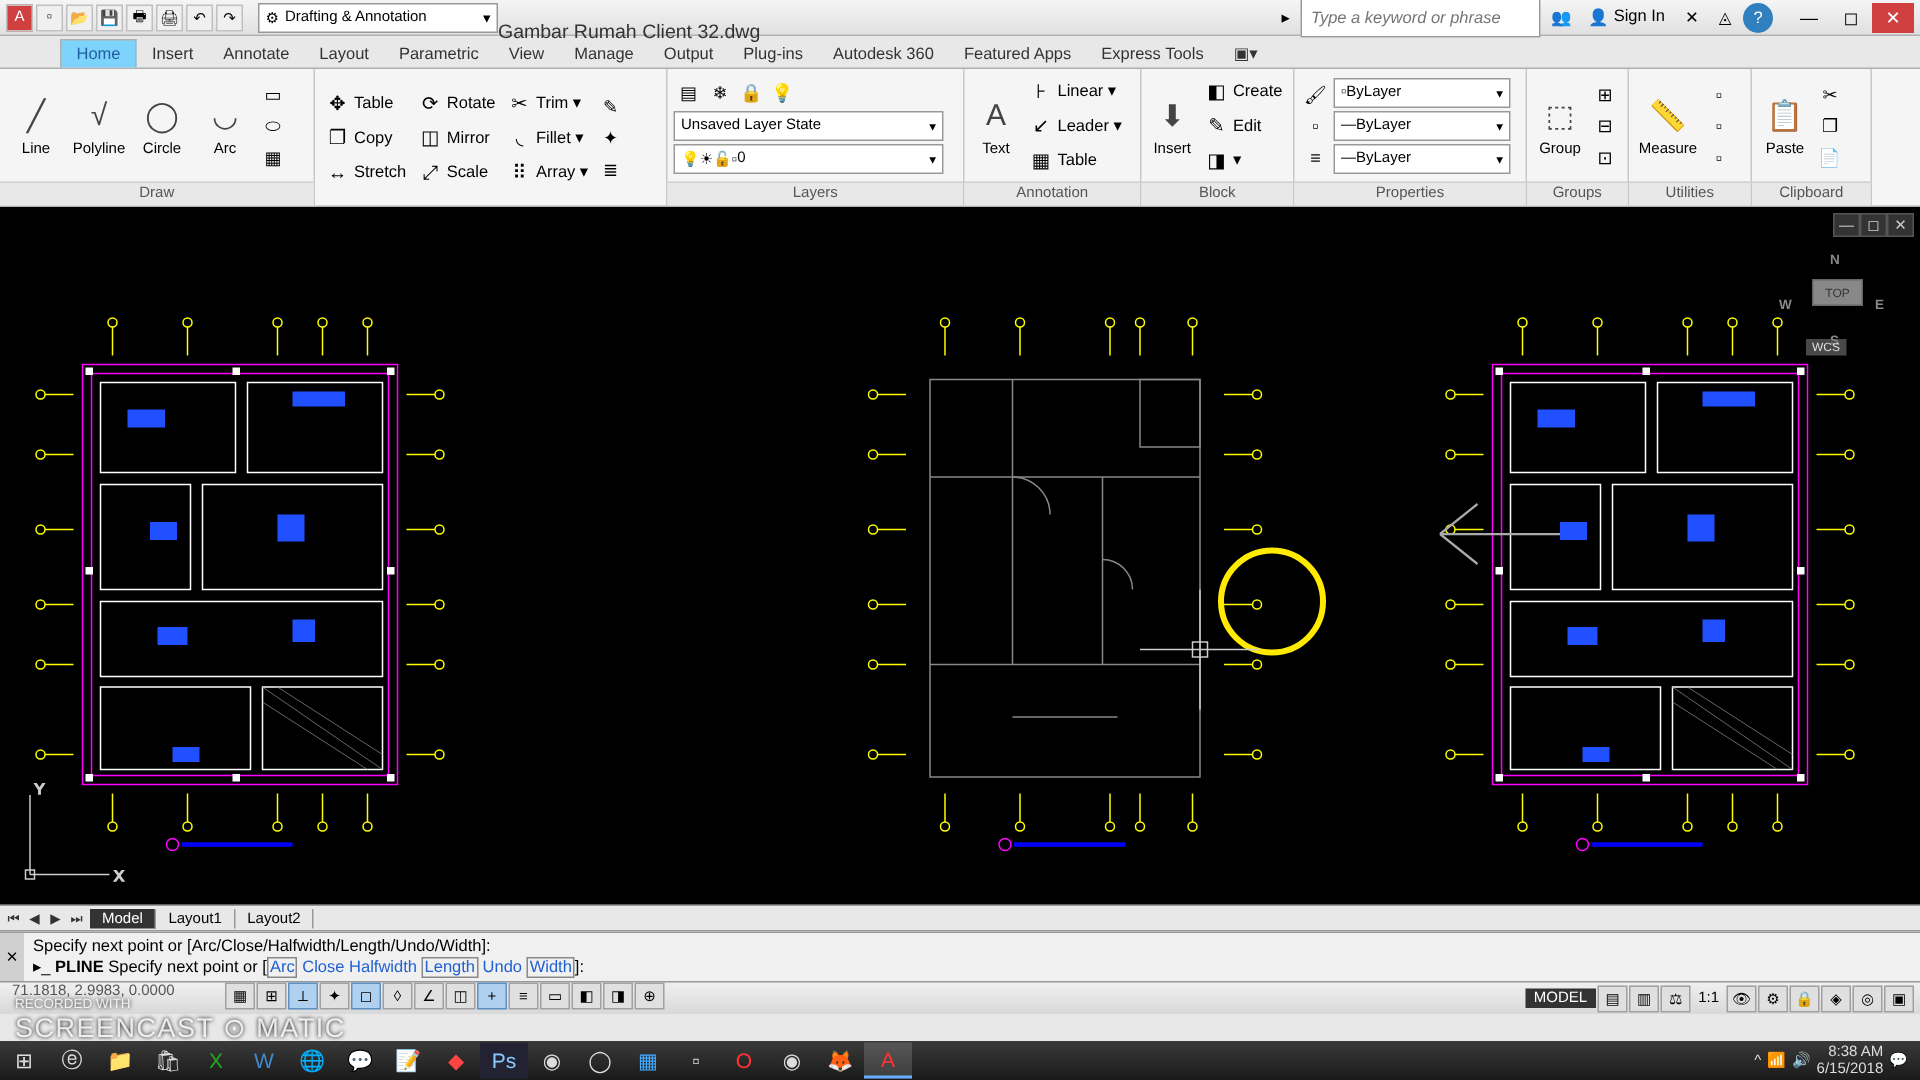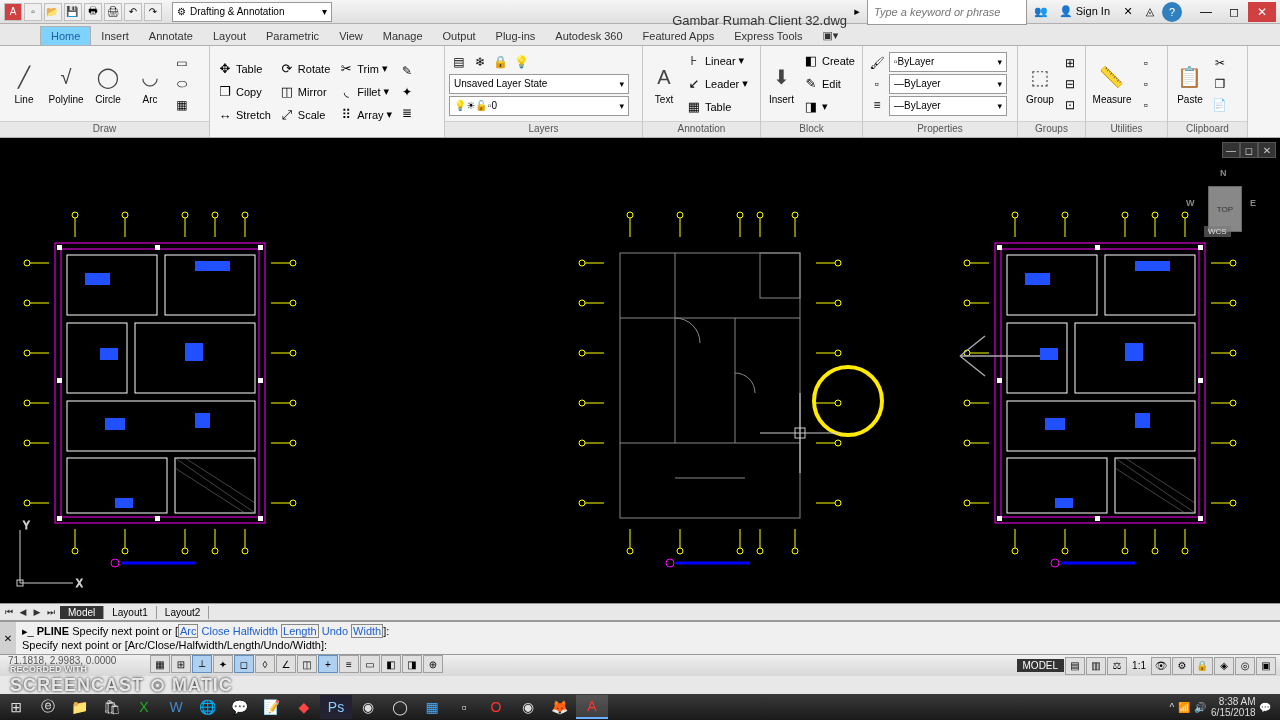--- a/index.html
+++ b/index.html
@@ -5,21 +5,21 @@
 * { margin: 0; padding: 0; box-sizing: border-box; font-family: "Segoe UI", Tahoma, sans-serif; }
 body { width: 1280px; height: 720px; overflow: hidden; background: #e8e8e8; position: relative; }
 
 
 .title-bar { height: 24px; background: linear-gradient(#f5f5f5,#e0e0e0); display: flex; align-items: center; border-bottom: 1px solid #b0b0b0; }
 .qat { display: flex; gap: 2px; padding: 0 4px; }
 .qat-btn { width: 18px; height: 18px; background: #f0f0f0; border: 1px solid #c0c0c0; font-size: 10px; display: flex; align-items: center; justify-content: center; cursor: pointer; }
 .workspace-dd { width: 160px; height: 20px; background: #fff; border: 1px solid #999; font-size: 10px; padding: 1px 4px; display: flex; align-items: center; margin-left: 6px; }
 .workspace-dd::before { content: "⚙"; margin-right: 4px; }
 .workspace-dd::after { content: "▾"; margin-left: auto; }
-.title-text { flex: 1; text-align: right; font-size: 13px; color: #333; margin-top: 18px; }
+.title-text { flex: 1; text-align: left; font-size: 13px; color: #333; margin-top: 18px; }
 .search-box { width: 160px; height: 20px; background: #fff; border: 1px solid #999; font-size: 11px; color: #999; padding: 12px 6px; font-style: italic; }
 .title-right { display: flex; align-items: center; gap: 2px; padding: 0 4px; }
 .title-icon { width: 20px; height: 20px; display: flex; align-items: center; justify-content: center; font-size: 11px; cursor: pointer; }
 .signin { display: flex; align-items: flex-start; font-size: 11px; padding: 0 6px; cursor: pointer; }
 .signin::before { content: "👤"; margin-right: 3px; }
 .win-controls { display: flex; margin-left: 8px; }
 .win-btn { width: 28px; height: 20px; display: flex; align-items: center; justify-content: center; font-size: 12px; cursor: pointer; }
 .win-close { background: #d04040; color: #fff; }
 
 
@@ -43,21 +43,21 @@
 .smallbtn { width: 20px; height: 20px; display: flex; align-items: center; justify-content: center; font-size: 12px; cursor: pointer; }
 
 
 .draw-area { position: relative; background: #000; height: 465px; }
 .doc-controls { position: absolute; top: 4px; right: 4px; display: flex; }
 .doc-btn { width: 18px; height: 16px; background: #333; color: #ccc; font-size: 10px; display: flex; align-items: center; justify-content: center; cursor: pointer; border: 1px solid #555; }
 .canvas-svg { position: absolute; top: 0; left: 0; }
 
 
 .viewcube { position: absolute; top: 30px; right: 20px; width: 70px; height: 70px; }
-.vcube-face { position: absolute; top: 18px; left: 18px; width: 34px; height: 46px; background: #888; border: 1px solid #666; display: flex; align-items: center; justify-content: center; font-size: 8px; color: #333; }
+.vcube-face { position: absolute; top: 18px; left: 18px; width: 34px; height: 18px; background: #888; border: 1px solid #666; display: flex; align-items: center; justify-content: center; font-size: 8px; color: #333; }
 .vcube-dir { position: absolute; font-size: 9px; color: #888; font-weight: bold; }
 .wcs { position: absolute; top: 58px; left: 14px; background: rgba(120,120,120,0.6); font-size: 8px; padding: 1px 4px; color: #ddd; }
 
 
 .ucs { position: absolute; bottom: 8px; left: 8px; color: #aaa; }
 
 
 .model-tabs { height: 18px; background: #e8e8e8; display: flex; align-items: center; border-top: 1px solid #999; border-bottom: 1px solid #999; font-size: 10px; }
 .nav-arrows { display: flex; padding: 0 2px; }
 .nav-arrow { width: 14px; height: 14px; display: flex; align-items: center; justify-content: center; cursor: pointer; font-size: 9px; color: #333; }
@@ -74,21 +74,21 @@
 
 .status-bar { height: 22px; background: linear-gradient(#f0f0f0,#d8d8d8); border-top: 1px solid #999; display: flex; font-size: 10px; }
 .coord { padding: 0 8px; color: #555; width: 150px; }
 .status-btns { display: flex; gap: 1px; }
 .sbtn { width: 20px; height: 18px; background: #e0e0e0; border: 1px solid #a0a0a0; display: flex; align-items: center; justify-content: center; font-size: 10px; cursor: pointer; }
 .sbtn.on { background: #b0d0f0; border-color: #6090c0; }
 .status-right { margin-left: auto; display: flex; align-items: center; gap: 1px; padding-right: 4px; }
 .model-badge { background: #333; color: #fff; padding: 1px 6px; font-size: 10px; }
 
 
-.watermark { position: absolute; left: 10px; bottom: 24px; font-size: 18px; font-weight: 700; color: rgba(255,255,255,0.85); letter-spacing: 1px; text-shadow: 0 0 3px #000; pointer-events: none; }
+.watermark { position: absolute; left: 10px; bottom: 24px; font-size: 18px; font-weight: 400; color: rgba(255,255,255,0.85); letter-spacing: 1px; text-shadow: 0 0 3px #000; pointer-events: none; }
 .watermark .small { font-size: 9px; display: block; letter-spacing: 0; margin-top: -2px; }
 .taskbar { position: absolute; bottom: 0; left: 0; right: 0; height: 26px; background: linear-gradient(#3a3a3a,#1a1a1a); display: flex; align-items: center; }
 .task-item { width: 32px; height: 24px; display: flex; align-items: center; justify-content: center; font-size: 14px; cursor: pointer; color: #ddd; }
 .task-item.active { background: rgba(255,255,255,0.15); border-bottom: 2px solid #6ab0ff; }
 .tray { margin-left: auto; display: flex; align-items: center; gap: 4px; padding: 0 8px; color: #ddd; font-size: 10px; }
 .clock { text-align: right; line-height: 11px; }
 </style>
 </head>
 <body>
 
@@ -546,24 +546,24 @@
     <div class="nav-arrow">⏭</div>
   </div>
   <div class="model-tab active">Model</div>
   <div class="model-tab">Layout1</div>
   <div class="model-tab">Layout2</div>
 </div>
 
 <div class="cmd-area">
   <div class="cmd-close">✕</div>
   <div class="cmd-text">
+    <div>Specify next point or [Arc/Close/Halfwidth/Length/Undo/Width]:</div>
     <div>
       ▸_ <b>PLINE</b> <span>Specify next point or [</span><span class="opt opt-box">Arc</span> <span class="opt">Close</span> <span class="opt">Halfwidth</span> <span class="opt opt-box">Length</span> <span class="opt">Undo</span> <span class="opt opt-box">Width</span><span>]:</span>
     </div>
-    <div>Specify next point or [Arc/Close/Halfwidth/Length/Undo/Width]:</div>
   </div>
 </div>
 
 <div class="status-bar">
   <div class="coord">71.1818, 2.9983, 0.0000</div>
   <div class="status-btns">
     <div class="sbtn">▦</div>
     <div class="sbtn">⊞</div>
     <div class="sbtn on">⟂</div>
     <div class="sbtn">✦</div>

